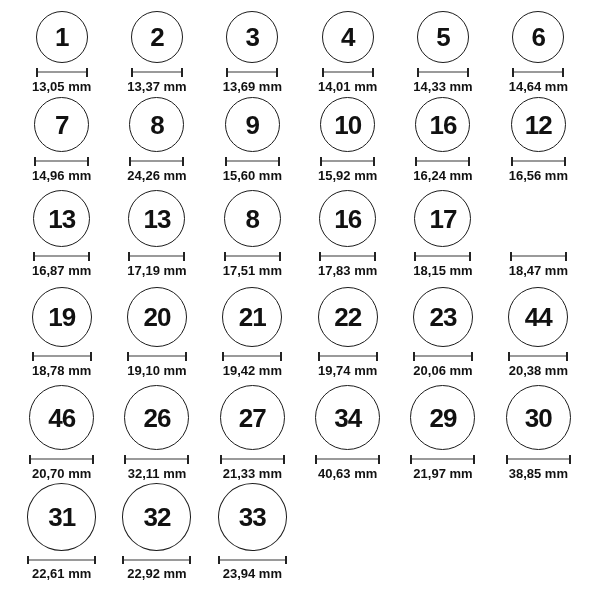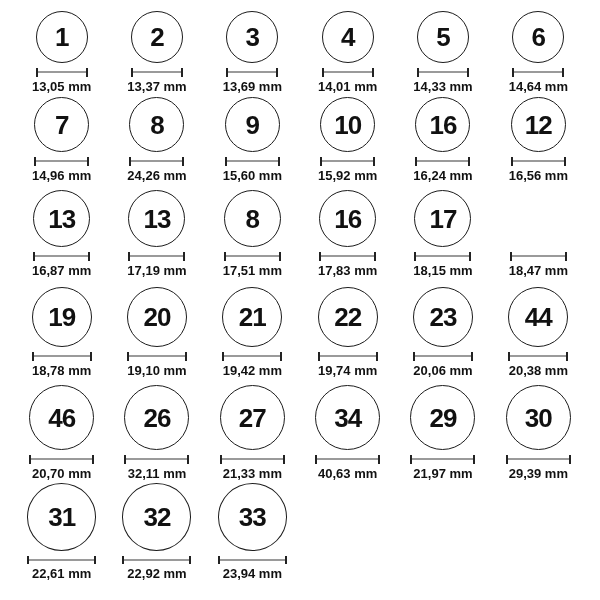--- a/index.html
+++ b/index.html
@@ -296,21 +296,21 @@
     </div>
     <div class="ruler"></div>
     <div class="label">21,97 mm</div>
   </div>
 
   <div class="cell" style="--d: 65px;">
     <div class="circle">
       <span class="num">30</span>
     </div>
     <div class="ruler"></div>
-    <div class="label">29,39 mm</div>
+    <div class="label">38,85 mm</div>
   </div>
 
   <div class="cell" style="--d: 69px;">
     <div class="circle">
       <span class="num">31</span>
     </div>
     <div class="ruler"></div>
     <div class="label">22,61 mm</div>
   </div>
 

